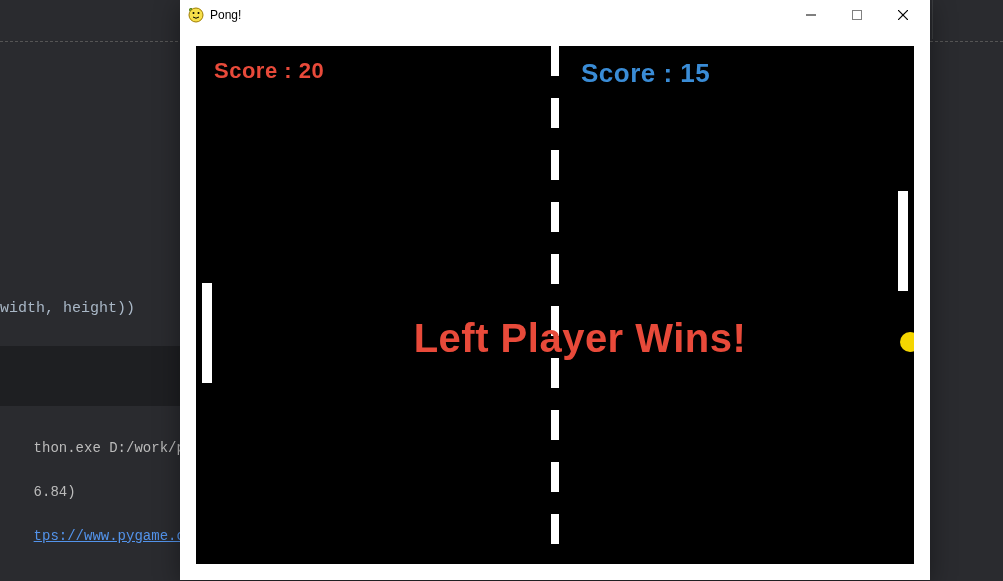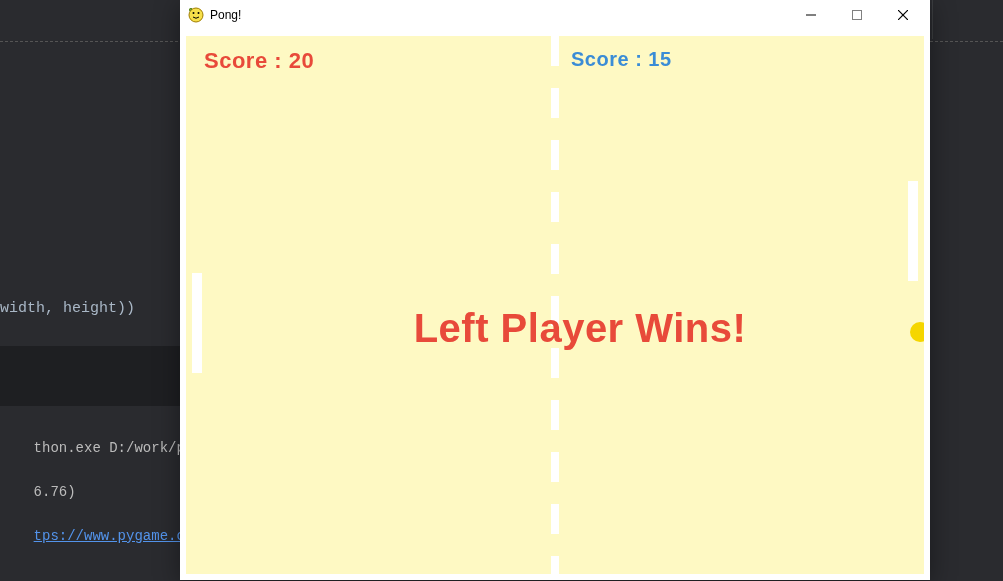--- a/index.html
+++ b/index.html
@@ -111,42 +111,42 @@
       align-items: center;
       justify-content: center;
       color: #333;
       font-size: 12px;
     }
     .win-btn svg { display:block; }
 
     .game-area {
       flex: 1;
       position: relative;
-      margin: 6px;
-      background: #fef9c3;
+      margin: 16px;
+      background: #000000;
       overflow: hidden;
     }
     .score-left {
       position: absolute;
       left: 18px;
       top: 12px;
       color: #e84a3a;
       font-family: 'Arial Black','Arial',sans-serif;
       font-weight: 900;
       font-size: 22px;
       letter-spacing: 0.5px;
     }
     .score-right {
       position: absolute;
       left: 385px;
       top: 12px;
       color: #3a8cd6;
       font-family: 'Arial Black','Arial',sans-serif;
       font-weight: 900;
-      font-size: 20px;
+      font-size: 26px;
       letter-spacing: 0.5px;
     }
     .center-line {
       position: absolute;
       left: calc(50% - 4px);
       top: 0;
       bottom: 0;
       width: 8px;
       background: repeating-linear-gradient(
         to bottom,
@@ -196,21 +196,21 @@
 </head>
 <body>
 
 <div class="ide-bg">
   <div class="ide-vline"></div>
   <div class="ide-dashes"></div>
   <div class="ide-code-line">width, height))</div>
   <div class="ide-dark-panel"></div>
   <div class="ide-console">
     <span>thon.exe D:/work/p</span><br>
-    <span>6.76)</span><br>
+    <span>6.84)</span><br>
     <span class="ide-link">tps://www.pygame.o</span>
   </div>
 </div>
 
 <div class="game-window">
   <div class="titlebar">
     <span class="titlebar-icon">
       <svg width="16" height="16" viewBox="0 0 16 16">
         <circle cx="8" cy="8" r="7" fill="#f7e04a" stroke="#a07d00" stroke-width="1"></circle>
         <circle cx="5.5" cy="6" r="1" fill="#000"></circle>

